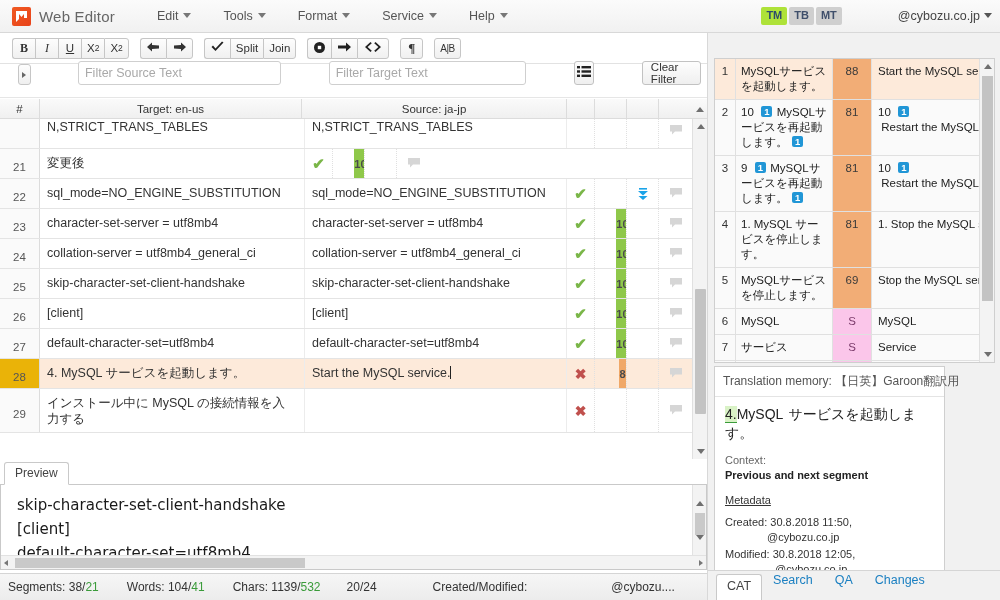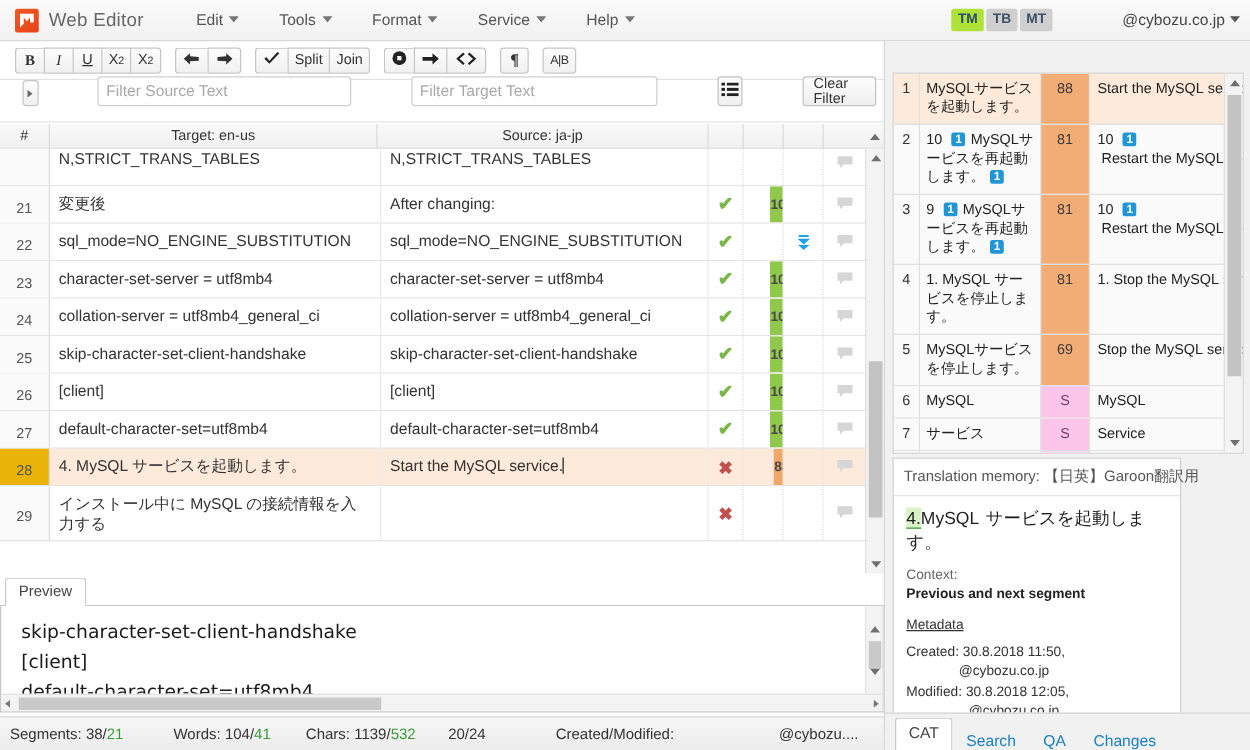--- a/index.html
+++ b/index.html
@@ -378,21 +378,21 @@
     position: absolute; left: 0; bottom: 0;
     width: 293px; height: 30px;
     background: #f1f1f1;
     border-top: 1px solid #d5d5d5;
     display: flex; align-items: flex-end;
     padding-left: 8px;
     margin-top: 48px;
   }
   .rtab {
     font-size: 12.5px; color: #1a7fc1;
-    padding: 5px 11px 0;
+    padding: 5px 11px 13px;
     white-space: nowrap;
   }
   .rtab.active {
     color: #444; background:#fff;
     border: 1px solid #c9c9c9; border-bottom-color:#fff;
     border-radius: 3px 3px 0 0;
     position: relative; top: 1px;
     padding: 4px 10px 7px;
   }
 </style>
@@ -577,21 +577,20 @@
           <div class="gc c-mid"></div>
           <div class="gc c-cmt">
             <span><svg class="bubble" viewBox="0 0 14 11">
                 <path d="M1 1 h12 v6.5 h-7 l-3 3 v-3 h-2 z" fill="#d6d6d6"></path>
               </svg></span>
           </div>
         </div>
         <div class="grow">
           <div class="gc c-num">21</div>
           <div class="gc c-src">変更後</div>
-          <div class="gc c-tgt">After changing:</div>
           <div class="gc c-chk">
             <span class="tick">✔</span>
           </div>
           <div class="gc c-score">
             <span class="scorebox green">101</span>
           </div>
           <div class="gc c-mid"></div>
           <div class="gc c-cmt">
             <span><svg class="bubble" viewBox="0 0 14 11">
                 <path d="M1 1 h12 v6.5 h-7 l-3 3 v-3 h-2 z" fill="#d6d6d6"></path>
@@ -766,21 +765,21 @@
         <span class="ra"></span>
       </div>
     </div>
   </div>
 
   <div class="statusbar">
     <span class="si" style="margin-left:8px;">
       <span>Segments:</span>
       <span>38</span><span>/</span><span class="green-n">21</span>
     </span>
-    <span class="si" style="margin-left:40px;">
+    <span class="si" style="margin-left:28px;">
       <span>Words:</span>
       <span>104</span><span>/</span><span class="green-n">41</span>
     </span>
     <span class="si" style="margin-left:28px;">
       <span>Chars:</span>
       <span>1139</span><span>/</span><span class="green-n">532</span>
     </span>
     <span class="si" style="margin-left:26px;">20/24</span>
     <span class="si" style="margin-left:56px;">Created/Modified:</span>
     <span class="si" style="margin-left:84px;">@cybozu....</span>

